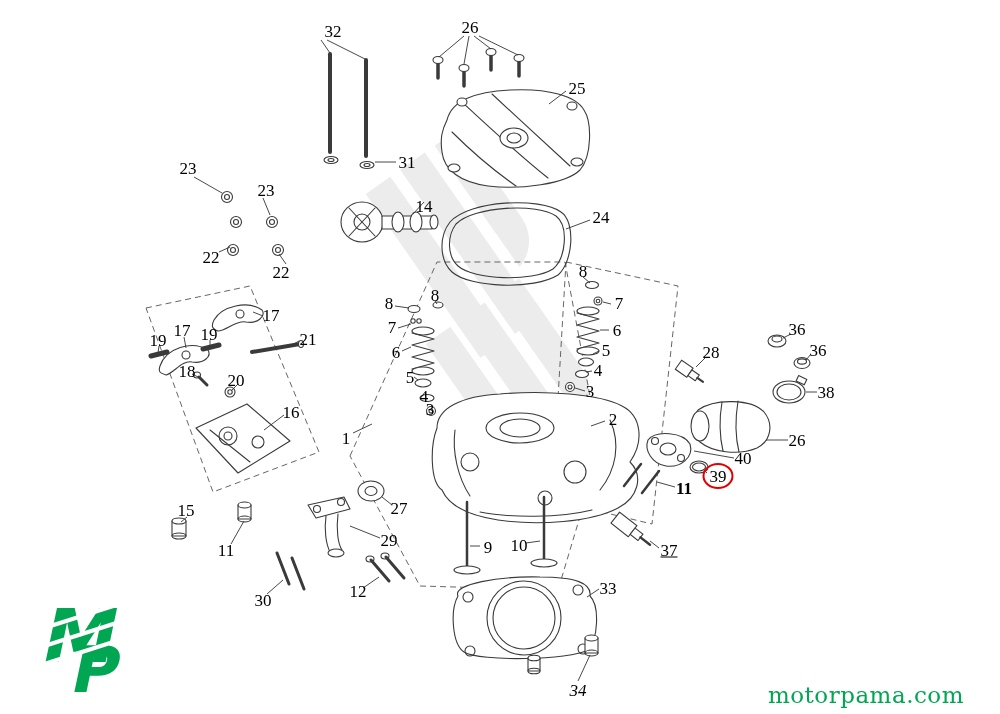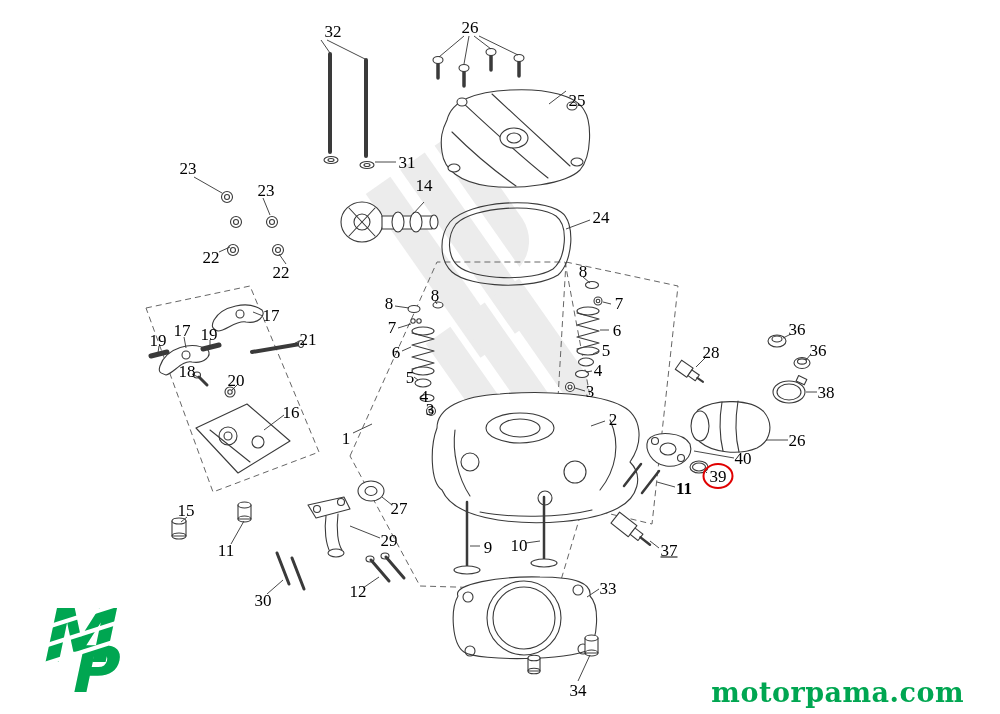--- a/index.html
+++ b/index.html
@@ -19,21 +19,21 @@
   }
   .part-label.highlighted {
     border:2px solid var(--highlight,#e00000);
     border-radius:50%;
     width:31px; height:26px;
     display:flex; align-items:center; justify-content:center;
   }
   .site-footer {
     position:absolute; right:36px; bottom:6px;
     font-family:"DejaVu Serif","Liberation Serif",serif;
-    font-weight:bold; font-size:27px;
+    font-weight:normal; font-size:23px;
     color:var(--accent,#00a651); letter-spacing:.5px;
   }
 </style>
 </head>
 <body>
 
 <div id="app">
 
   <svg class="stage" viewBox="0 0 1000 714" xmlns="http://www.w3.org/2000/svg">
 
@@ -356,25 +356,25 @@
         <line x1="38" y1="630" x2="132" y2="600"></line>
         <line x1="38" y1="648" x2="132" y2="618"></line>
         <line x1="38" y1="666" x2="132" y2="636"></line>
       </g>
     </g>
   </svg>
 
   <div class="labels-layer">
       <span class="part-label" style="left: 322px; top: 31px; margin-left: 11px;">32</span>
       <span class="part-label" style="left: 470px; top: 27px;">26</span>
-      <span class="part-label" style="left: 577px; top: 88px; margin-top: 12px;">25</span>
+      <span class="part-label" style="left: 577px; top: 88px;">25</span>
       <span class="part-label" style="left: 407px; top: 162px;">31</span>
       <span class="part-label" style="left: 188px; top: 168px;">23</span>
       <span class="part-label" style="left: 266px; top: 190px;">23</span>
-      <span class="part-label" style="left: 424px; top: 185px;">14</span>
+      <span class="part-label" style="left: 424px; top: 206px;">14</span>
       <span class="part-label" style="left: 601px; top: 217px;">24</span>
       <span class="part-label" style="left: 211px; top: 257px;">22</span>
       <span class="part-label" style="left: 281px; top: 272px;">22</span>
       <span class="part-label" style="left: 583px; top: 271px;">8</span>
       <span class="part-label" style="left: 389px; top: 303px;">8</span>
       <span class="part-label" style="left: 435px; top: 295px;">8</span>
       <span class="part-label" style="left: 619px; top: 303px;">7</span>
       <span class="part-label" style="left: 392px; top: 327px;">7</span>
       <span class="part-label" style="left: 617px; top: 330px;">6</span>
       <span class="part-label" style="left: 396px; top: 352px;">6</span>
@@ -405,18 +405,18 @@
       <span class="part-label" style="left: 186px; top: 510px;">15</span>
       <span class="part-label" style="left: 399px; top: 508px;">27</span>
       <span class="part-label" style="left: 226px; top: 550px;">11</span>
       <span class="part-label" style="left: 389px; top: 540px;">29</span>
       <span class="part-label" style="left: 488px; top: 547px;">9</span>
       <span class="part-label" style="left: 519px; top: 545px;">10</span>
       <span class="part-label" style="left: 669px; top: 550px; text-decoration: underline;">37</span>
       <span class="part-label" style="left: 263px; top: 600px;">30</span>
       <span class="part-label" style="left: 358px; top: 591px;">12</span>
       <span class="part-label" style="left: 608px; top: 588px;">33</span>
-      <span class="part-label" style="left: 578px; top: 690px;">34</span>
+      <span class="part-label" style="left: 578px; top: 690px; font-style: italic;">34</span>
     </div>
 
   <div class="site-footer">motorpama.com</div>
 
 </div>
 
 </body></html>

